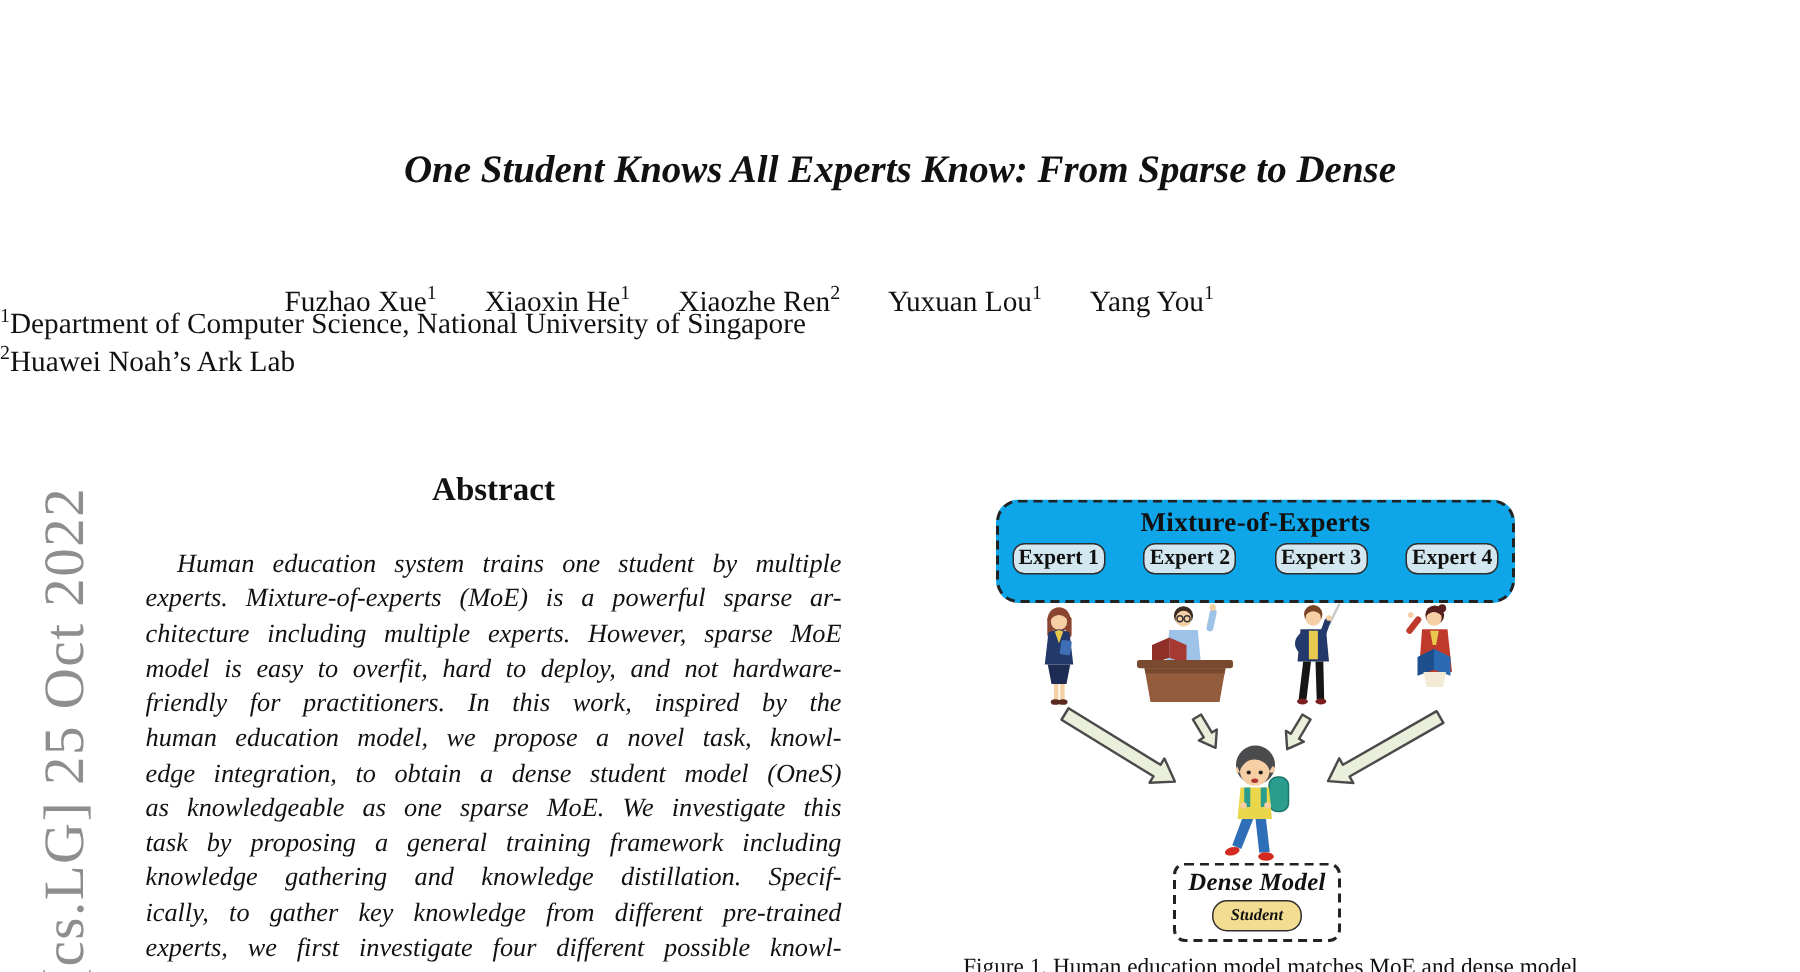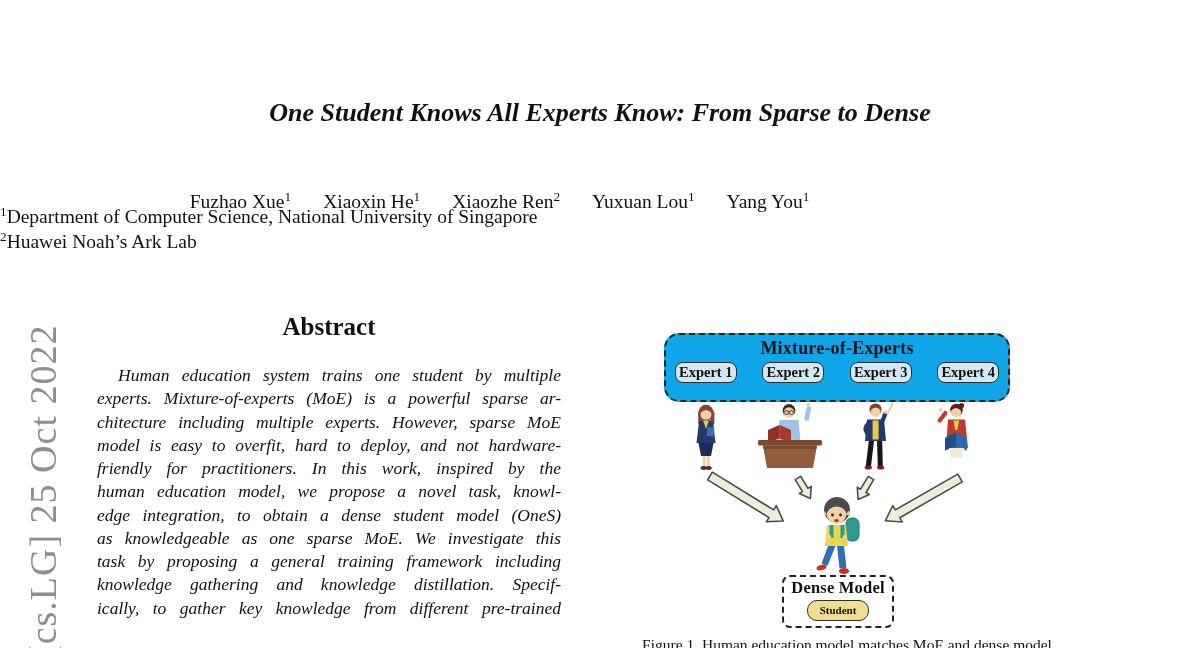--- a/index.html
+++ b/index.html
@@ -29,21 +29,21 @@
   }
   .sup{ vertical-align:super; font-size:68%; line-height:0; }
   .affil{
     position:absolute; left:0; width:1200px; text-align:left; font-size:19.5px;
   }
   .affil1{ top:206px; }
   .affil2{ top:231px; }
   
   .abstract-heading{
     position:absolute; left:97px; top:313px; width:464px;
-    text-align:center; font-weight:bold; font-size:25px;
+    text-align:center; font-weight:bold; font-size:22px;
   }
   .abstract{
     position:absolute; left:97px; top:364px; width:464px;
     font-style:italic; font-size:17.5px; line-height:23.25px;
   }
   .abstract .aline{ text-align:justify; text-align-last:justify; }
   .abstract .aline.indent{ text-indent:21px; }
   
   .moe-box{
     position:absolute; left:664px; top:333px; width:346px; height:69px;
@@ -60,21 +60,21 @@
   .chip{
     background:var(--expert-bg,#d2e7f0);
     border:1.8px solid #2e2e2e; border-radius:8px;
     font-weight:bold; font-size:14.5px; line-height:17px;
     padding:1px 3px; box-sizing:border-box; white-space:nowrap;
   }
   .figure-svg{ position:absolute; left:660px; top:398px; }
   .dense-box{
     position:absolute; left:782px; top:575px; width:112px; height:53px;
     border:2.2px dashed #222; border-radius:8px; box-sizing:border-box;
-    background:#fff; text-align:center;
+    background:#fff; text-align:center;font-style:italic;
   }
   .dense-title{ font-weight:bold; font-size:16.5px; margin-top:1px; letter-spacing:0.2px; }
   .student-chip{
     display:inline-block; margin-top:2px;
     background:var(--student-bg,#f3dd92);
     border:1.8px solid #2e2e2e; border-radius:10px;
     font-weight:bold; font-size:11px; line-height:17px; padding:1px 12px;
   }
   .fig-caption{
     position:absolute; left:597px; top:636px; width:500px;
@@ -108,20 +108,21 @@
     <div class="aline">experts. Mixture-of-experts (MoE) is a powerful sparse ar-</div>
     <div class="aline">chitecture including multiple experts. However, sparse MoE</div>
     <div class="aline">model is easy to overfit, hard to deploy, and not hardware-</div>
     <div class="aline">friendly for practitioners.  In this work, inspired by the</div>
     <div class="aline">human education model, we propose a novel task, knowl-</div>
     <div class="aline">edge integration, to obtain a dense student model (OneS)</div>
     <div class="aline">as knowledgeable as one sparse MoE. We investigate this</div>
     <div class="aline">task by proposing a general training framework including</div>
     <div class="aline">knowledge gathering and knowledge distillation.  Specif-</div>
     <div class="aline">ically, to gather key knowledge from different pre-trained</div>
+    <div class="aline">experts, we first investigate four different possible knowl-</div>
   </div>
 
   <div class="moe-box">
     <div class="moe-title">Mixture-of-Experts</div>
     <div class="expert-row">
       <span class="chip">Expert 1</span>
       <span class="chip">Expert 2</span>
       <span class="chip">Expert 3</span>
       <span class="chip">Expert 4</span>
     </div>

